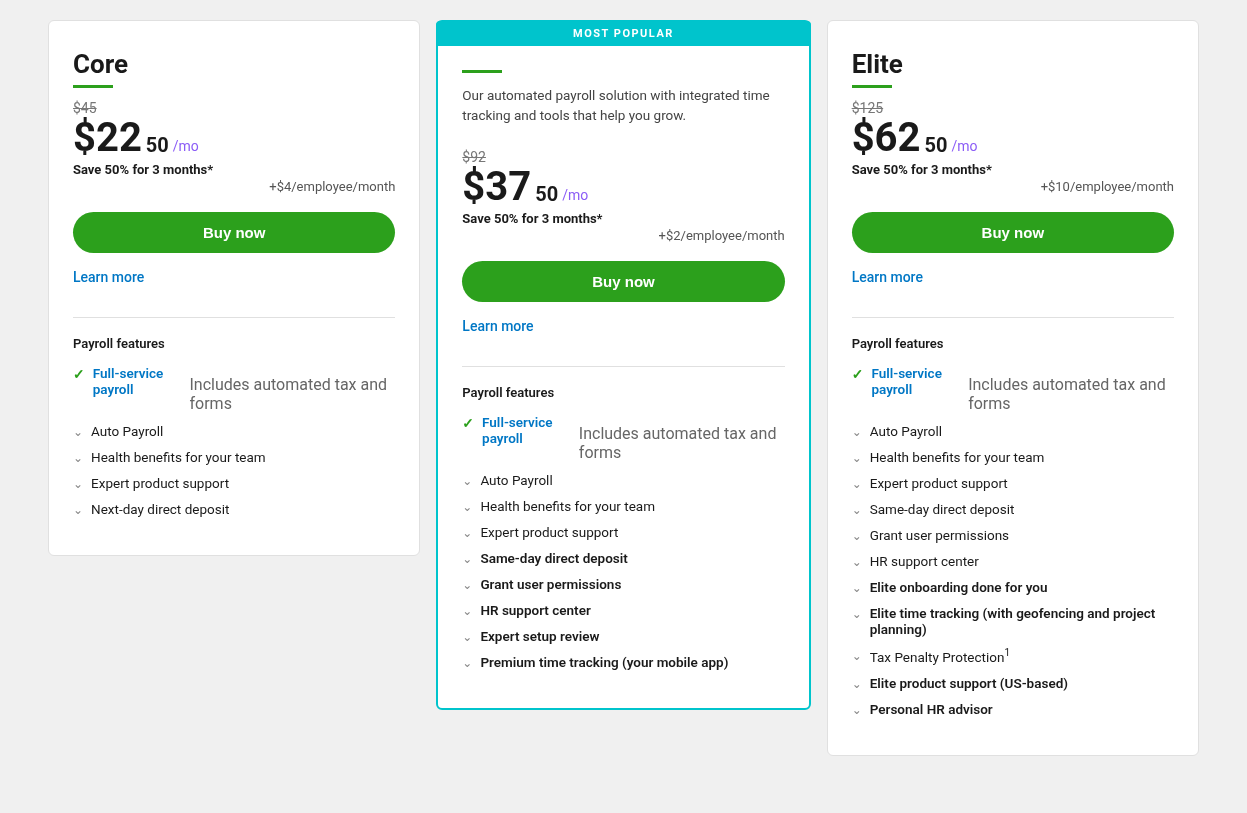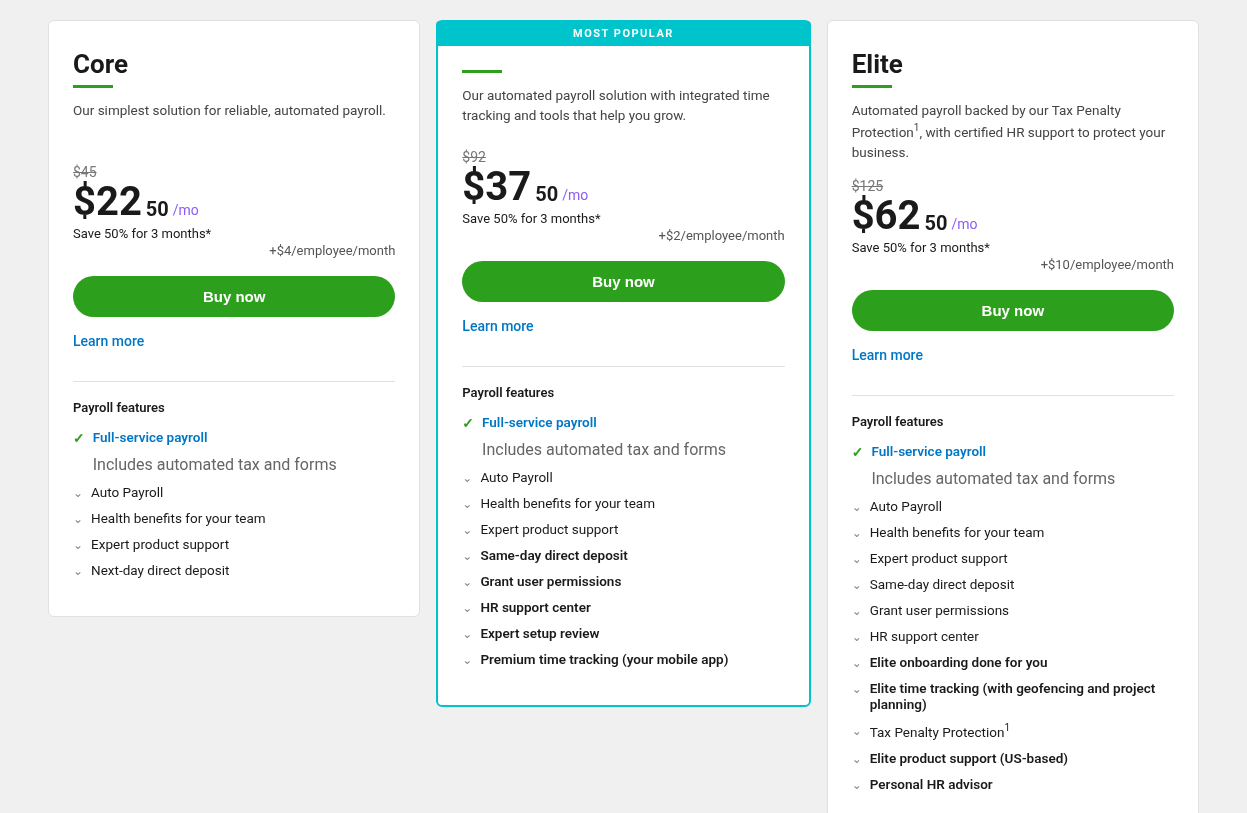--- a/index.html
+++ b/index.html
@@ -89,21 +89,21 @@
       color: #1a1a1a;
       line-height: 1.3;
     }
     .price-per {
       font-size: 14px;
       color: #8b5cf6;
       margin-bottom: 4px;
     }
     .save-text {
       font-size: 13px;
-      font-weight: 400;
+      font-weight: 700;
       color: #1a1a1a;
       margin-bottom: 2px;
     }
     .per-employee {
       font-size: 13px;
       color: #555;
       margin-bottom: 18px;
       text-align: right;
     }
     .buy-btn {
@@ -163,32 +163,32 @@
       color: #0077c5;
       font-weight: 600;
     }
     .feature-sub {
       font-size: 16px;
       color: #666;
       margin-top: 10px;
     }
     .feature-text-group {
       display: flex;
-      flex-direction: column;
+      flex-direction: row;
     }
     sup {
       font-size: 10px;
       vertical-align: super;
     }
   </style>
 </head>
 <body>
 
 <div class="pricing-container">
-<div class="plan-card"><div class="plan-title">Core</div><div class="plan-title-underline"></div><div class="plan-desc">Our simplest solution for reliable, automated payroll.</div><div class="original-price">$45</div><div class="price-row">
+<div class="plan-card"><div class="plan-title">Core</div><div class="plan-title-underline"></div><div class="original-price">$45</div><div class="price-row">
     <span class="price-dollar">$22</span>
     <span class="price-cents">50</span>
     <span class="price-per">/mo</span>
   </div><div class="save-text">Save 50% for 3 months*</div><div class="per-employee">+$4/employee/month</div><button class="buy-btn">Buy now</button><a class="learn-more">Learn more</a><hr class="divider"><div class="features-title">Payroll features</div><div class="feature-item">
       <span class="feature-check">✓</span>
       <div class="feature-text-group">
         <span class="feature-highlight">Full-service payroll</span>
           <span class="feature-sub">Includes automated tax and forms</span>
         </div>
       </div><div class="feature-item">
@@ -256,21 +256,21 @@
       <span class="feature-chevron">⌄</span>
       <div class="feature-text-group">
         <span style="font-weight:600">Expert setup review</span>
         </div>
       </div><div class="feature-item">
       <span class="feature-chevron">⌄</span>
       <div class="feature-text-group">
         <span style="font-weight:600">Premium time tracking (your mobile app)</span>
         </div>
       </div></div>
-    <div class="plan-card"><div class="plan-title">Elite</div><div class="plan-title-underline"></div><div class="plan-desc">Automated payroll backed by our Tax Penalty Protection<sup>1</sup>, with certified HR support to protect your business.</div><div class="original-price">$125</div><div class="price-row">
+    <div class="plan-card"><div class="plan-title">Elite</div><div class="plan-title-underline"></div><div class="original-price">$125</div><div class="price-row">
     <span class="price-dollar">$62</span>
     <span class="price-cents">50</span>
     <span class="price-per">/mo</span>
   </div><div class="save-text">Save 50% for 3 months*</div><div class="per-employee">+$10/employee/month</div><button class="buy-btn">Buy now</button><a class="learn-more">Learn more</a><hr class="divider"><div class="features-title">Payroll features</div><div class="feature-item">
       <span class="feature-check">✓</span>
       <div class="feature-text-group">
         <span class="feature-highlight">Full-service payroll</span>
           <span class="feature-sub">Includes automated tax and forms</span>
         </div>
       </div><div class="feature-item">

